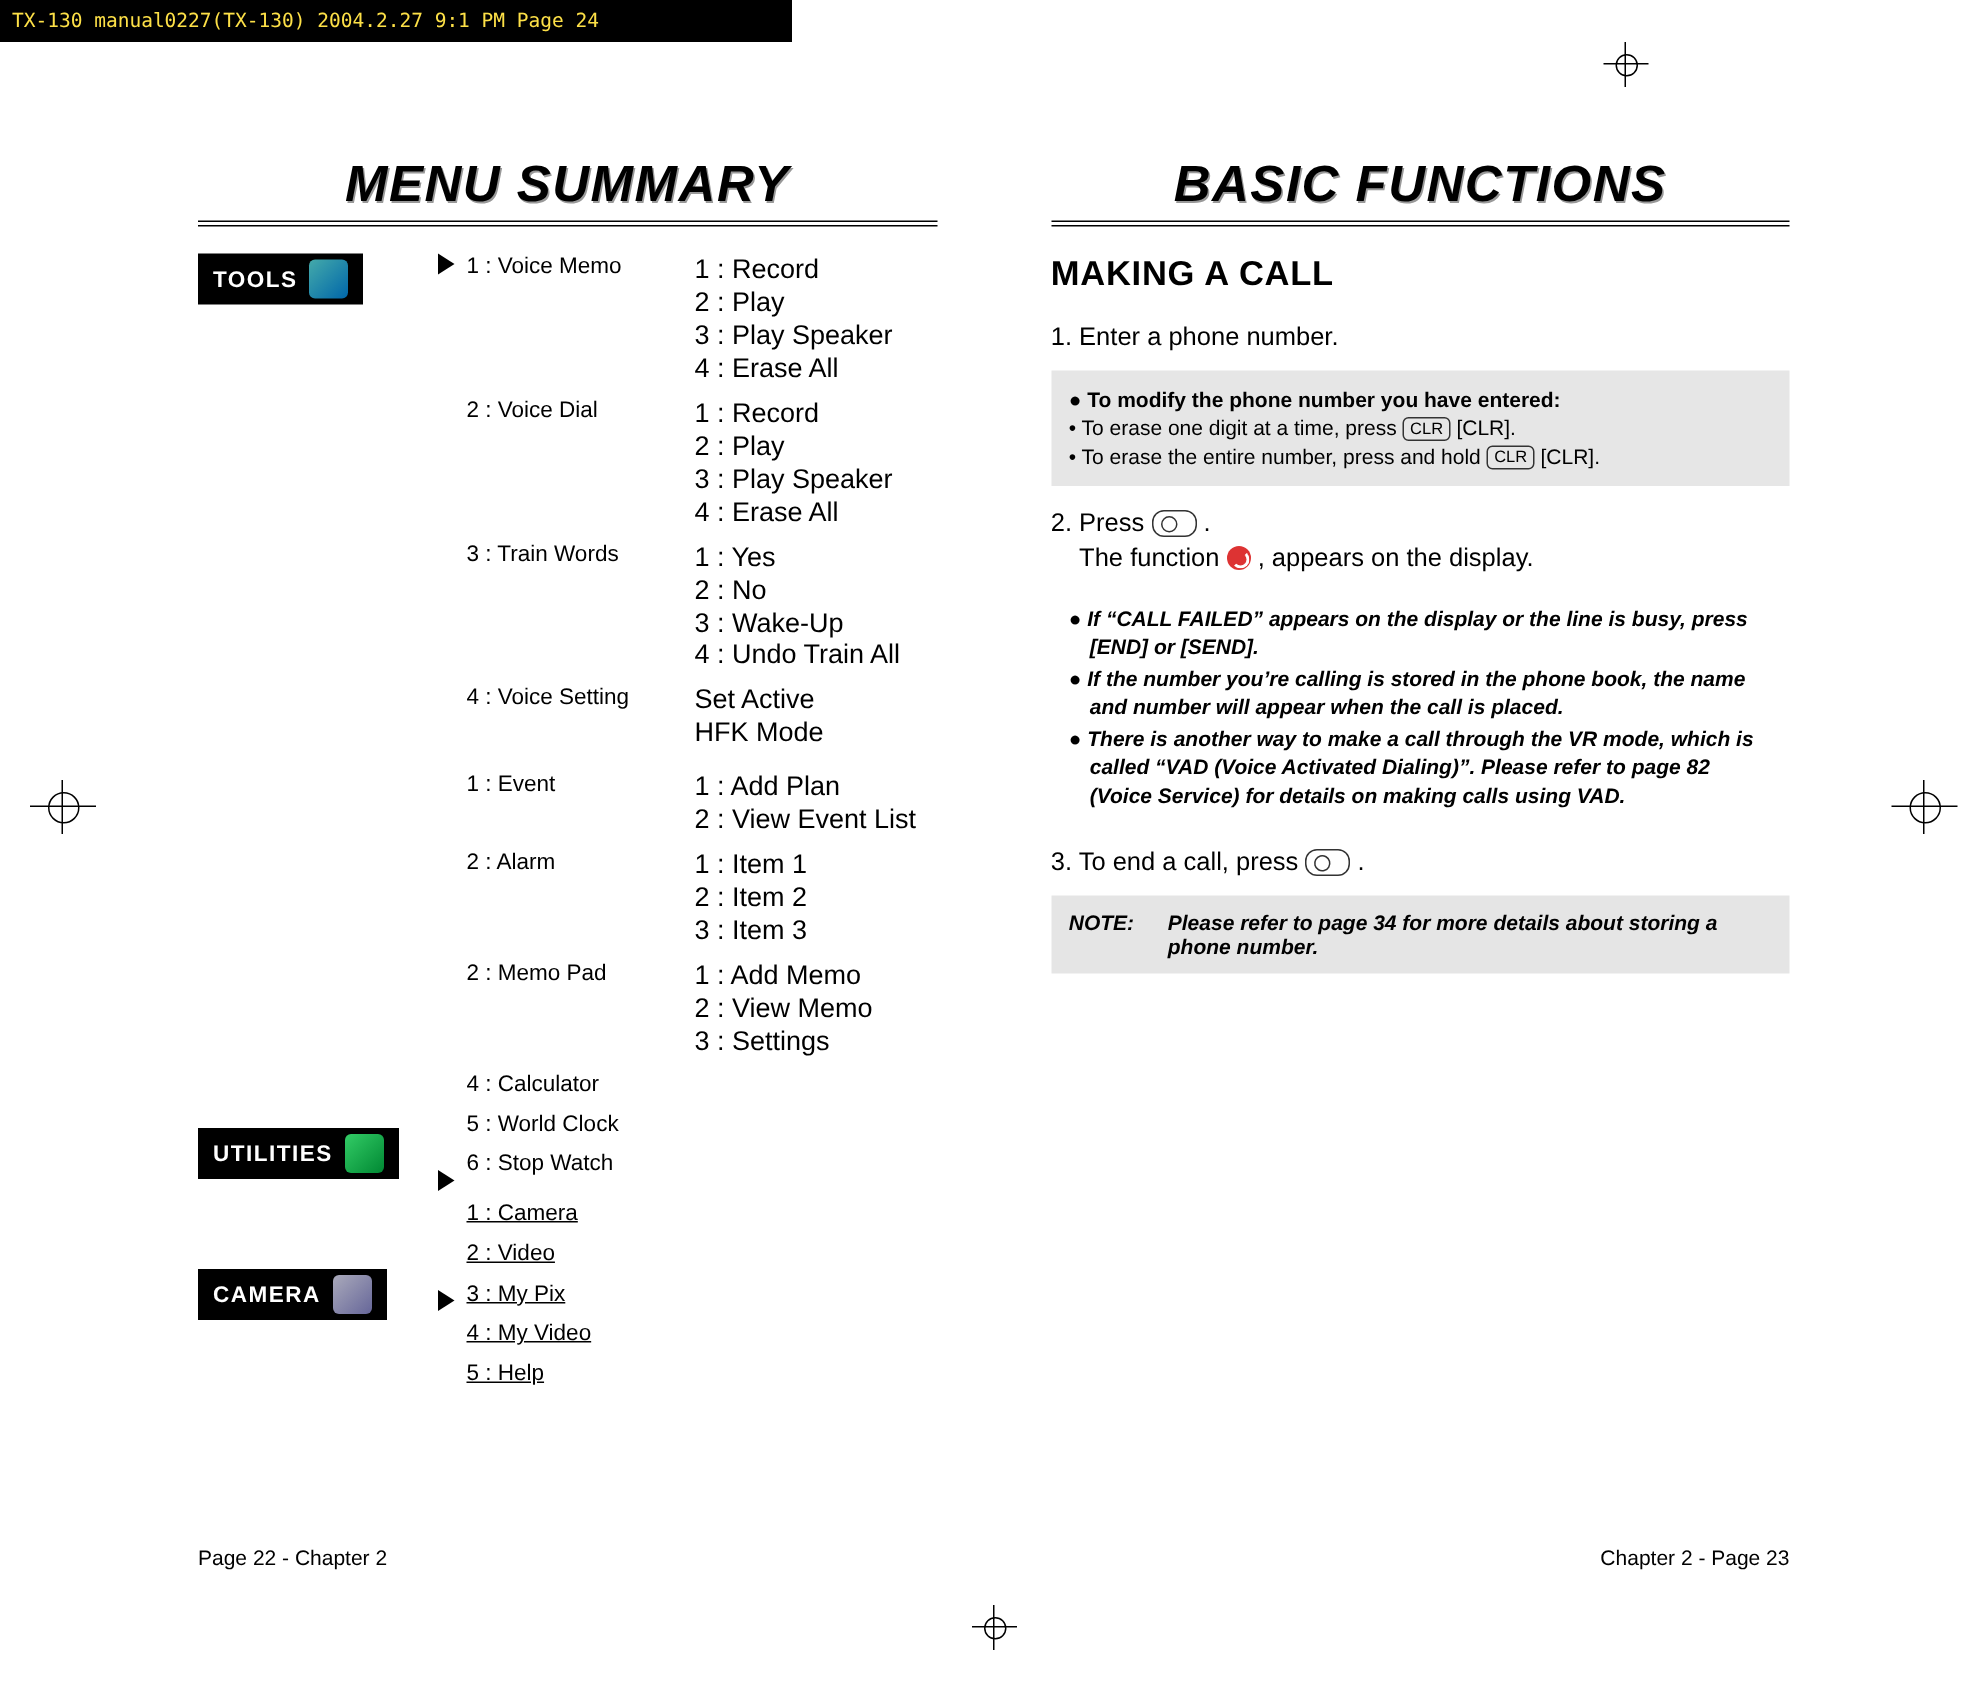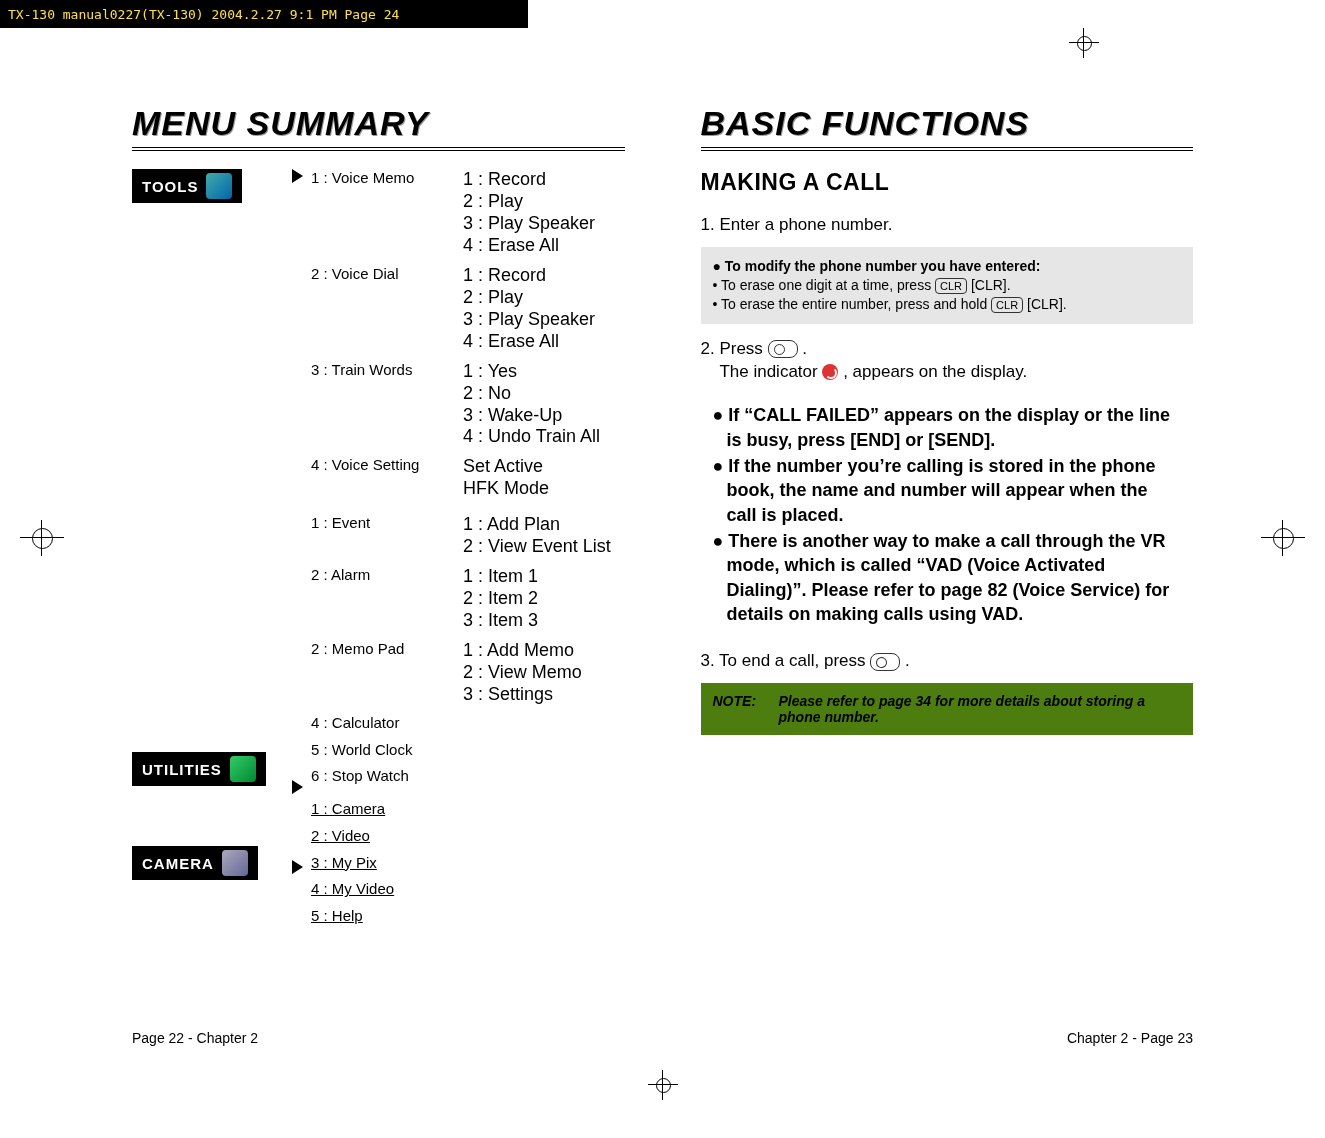--- a/index.html
+++ b/index.html
@@ -1,21 +1,21 @@
 <!DOCTYPE html>
 <html><head>
 <meta charset="utf-8">
 <style>
 body{margin:0;font-family:Helvetica,Arial,sans-serif;background:#fff;color:#000}
 .wrap{width:1325px;height:1138px;position:relative}
 .header-bar{position:absolute;top:0;left:0;width:520px;height:28px;background:#000;color:#fde047;font-family:monospace;font-size:13px;display:flex;align-items:center;padding-left:8px}
 .spread{position:absolute;top:104px;left:94px;width:1137px;height:900px;display:flex}
 .page{flex:1;padding:0 38px;position:relative}
 .page-left{border-right:none}
-.title{font-size:34px;font-weight:700;letter-spacing:1px;margin:0;text-shadow:1px 1px 0 #999;font-style:italic}
+.title{font-size:34px;font-weight:700;letter-spacing:1px;text-align:center;margin:0;text-shadow:1px 1px 0 #999;font-style:italic}
 .title-rule{border:0;border-top:4px double #000;margin:4px 0 18px}
 .badge{display:inline-flex;align-items:center;background:#000;color:#fff;font-size:15px;font-weight:700;letter-spacing:1px;padding:4px 10px;margin-bottom:8px}
 .badge-icon{width:26px;height:26px;margin-left:8px;border-radius:4px;display:inline-block;background:linear-gradient(135deg,#4aa,#06a);position:relative}
 .badge-icon.util{background:linear-gradient(135deg,#3c6,#083)}
 .badge-icon.cam{background:linear-gradient(135deg,#aab,#669)}
 .arrow{display:inline-block;width:0;height:0;border-top:7px solid transparent;border-bottom:7px solid transparent;border-left:11px solid #000;margin:0 8px 0 4px;vertical-align:middle}
 .ms{display:flex;align-items:flex-start;margin-bottom:8px}
 .ms-col1{width:152px;font-size:15px;line-height:1.25}
 .ms-col2{font-size:18px;line-height:1.22}
 .section-h{font-size:23px;font-weight:700;letter-spacing:.5px;margin:0 0 18px}
@@ -24,22 +24,22 @@
 .gray-box .h{font-weight:700}
 .key{display:inline-block;border:1px solid #333;border-radius:4px;padding:0 4px;font-size:11px;line-height:14px;vertical-align:middle}
 .icon-send{display:inline-block;width:28px;height:16px;border:1px solid #333;border-radius:8px;vertical-align:middle;position:relative}
 .icon-send::after{content:"";position:absolute;left:5px;top:3px;width:9px;height:9px;border:1px solid #333;border-radius:50%}
 .icon-end{display:inline-block;width:28px;height:16px;border:1px solid #333;border-radius:8px;vertical-align:middle;position:relative}
 .icon-end::after{content:"";position:absolute;left:5px;top:3px;width:9px;height:9px;border:1px solid #333;border-radius:50%;transform:rotate(30deg)}
 .icon-call{display:inline-block;width:16px;height:16px;background:#d33;border-radius:50%;vertical-align:middle;position:relative}
 .icon-call::after{content:"";position:absolute;left:3px;top:3px;width:8px;height:8px;border:2px solid #fff;border-radius:50%;border-top-color:transparent;border-left-color:transparent}
 .note-box ul{margin:0;padding-left:18px}
 .note-box li{margin:2px 0}
-.note-box{font-weight:700;font-size:18px;padding:8px 12px;line-height:1.35;margin:8px 0 14px}
-.note-row{background:#4d7c0f;padding:10px 12px;font-size:14px;display:flex}
+.note-box{font-style:italic;font-weight:700;font-size:14px;padding:8px 12px;line-height:1.35;margin:8px 0 14px}
+.note-row{background:#e5e5e5;padding:10px 12px;font-size:14px;display:flex}
 .note-row .lab{font-weight:700;font-style:italic;width:66px}
 .note-row .txt{font-weight:700;font-style:italic;flex:1}
 .footer{position:absolute;bottom:-42px;font-size:14px}
 .footer.l{left:38px}
 .footer.r{right:38px}
 .reg-cross{position:absolute;width:30px;height:30px}
 .reg-cross::before,.reg-cross::after{content:"";position:absolute;background:#000}
 .reg-cross::before{left:14px;top:0;width:1px;height:30px}
 .reg-cross::after{top:14px;left:0;height:1px;width:30px}
 .reg-cross .c{position:absolute;left:8px;top:8px;width:13px;height:13px;border:1px solid #000;border-radius:50%}
@@ -211,21 +211,21 @@
           <span>•  To erase the entire number, press and hold </span>
           <span class="key">CLR</span>
           <span> [CLR].</span>
         </div>
       </div>
 
       <p class="body-txt">
         <span>2. Press </span>
         <span class="icon-send"></span>
         <span>.</span><br>
-        &nbsp;&nbsp;&nbsp;&nbsp;<span>The indicator </span>
+        &nbsp;&nbsp;&nbsp;&nbsp;<span>The function </span>
         <span class="icon-call"></span>
         <span> , appears on the display.</span>
       </p>
 
       <div class="note-box">
         <ul id="bullets">
             <li style="list-style: none; margin-left: -18px; text-indent: -14px; padding-left: 14px;">● If “CALL FAILED” appears on the display or the line is busy, press [END] or [SEND].</li>
             <li style="list-style: none; margin-left: -18px; text-indent: -14px; padding-left: 14px;">● If the number you’re calling is stored in the phone book, the name and number will appear when the call is placed.</li>
             <li style="list-style: none; margin-left: -18px; text-indent: -14px; padding-left: 14px;">● There is another way to make a call through the VR mode, which is called “VAD (Voice Activated Dialing)”. Please refer to page 82 (Voice Service) for details on making calls using VAD.</li>
           </ul>

